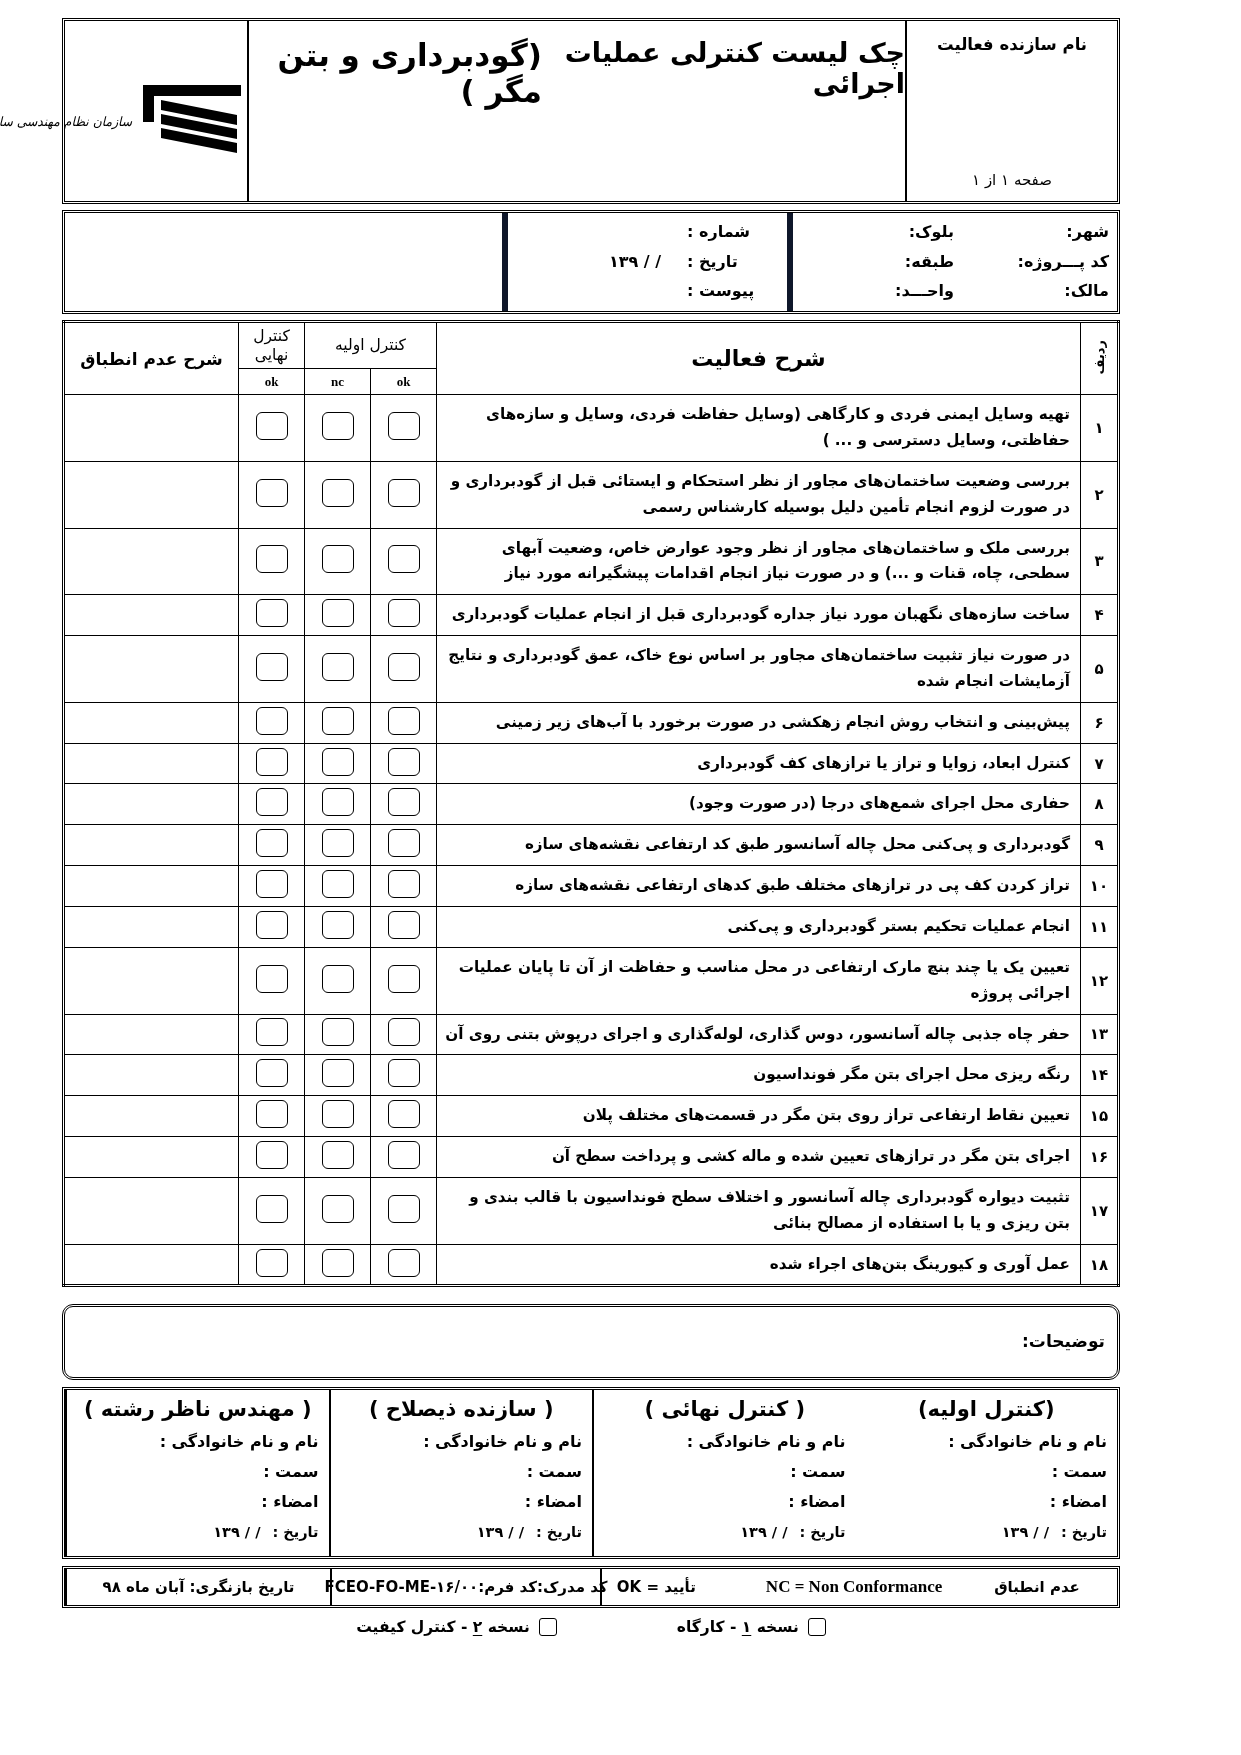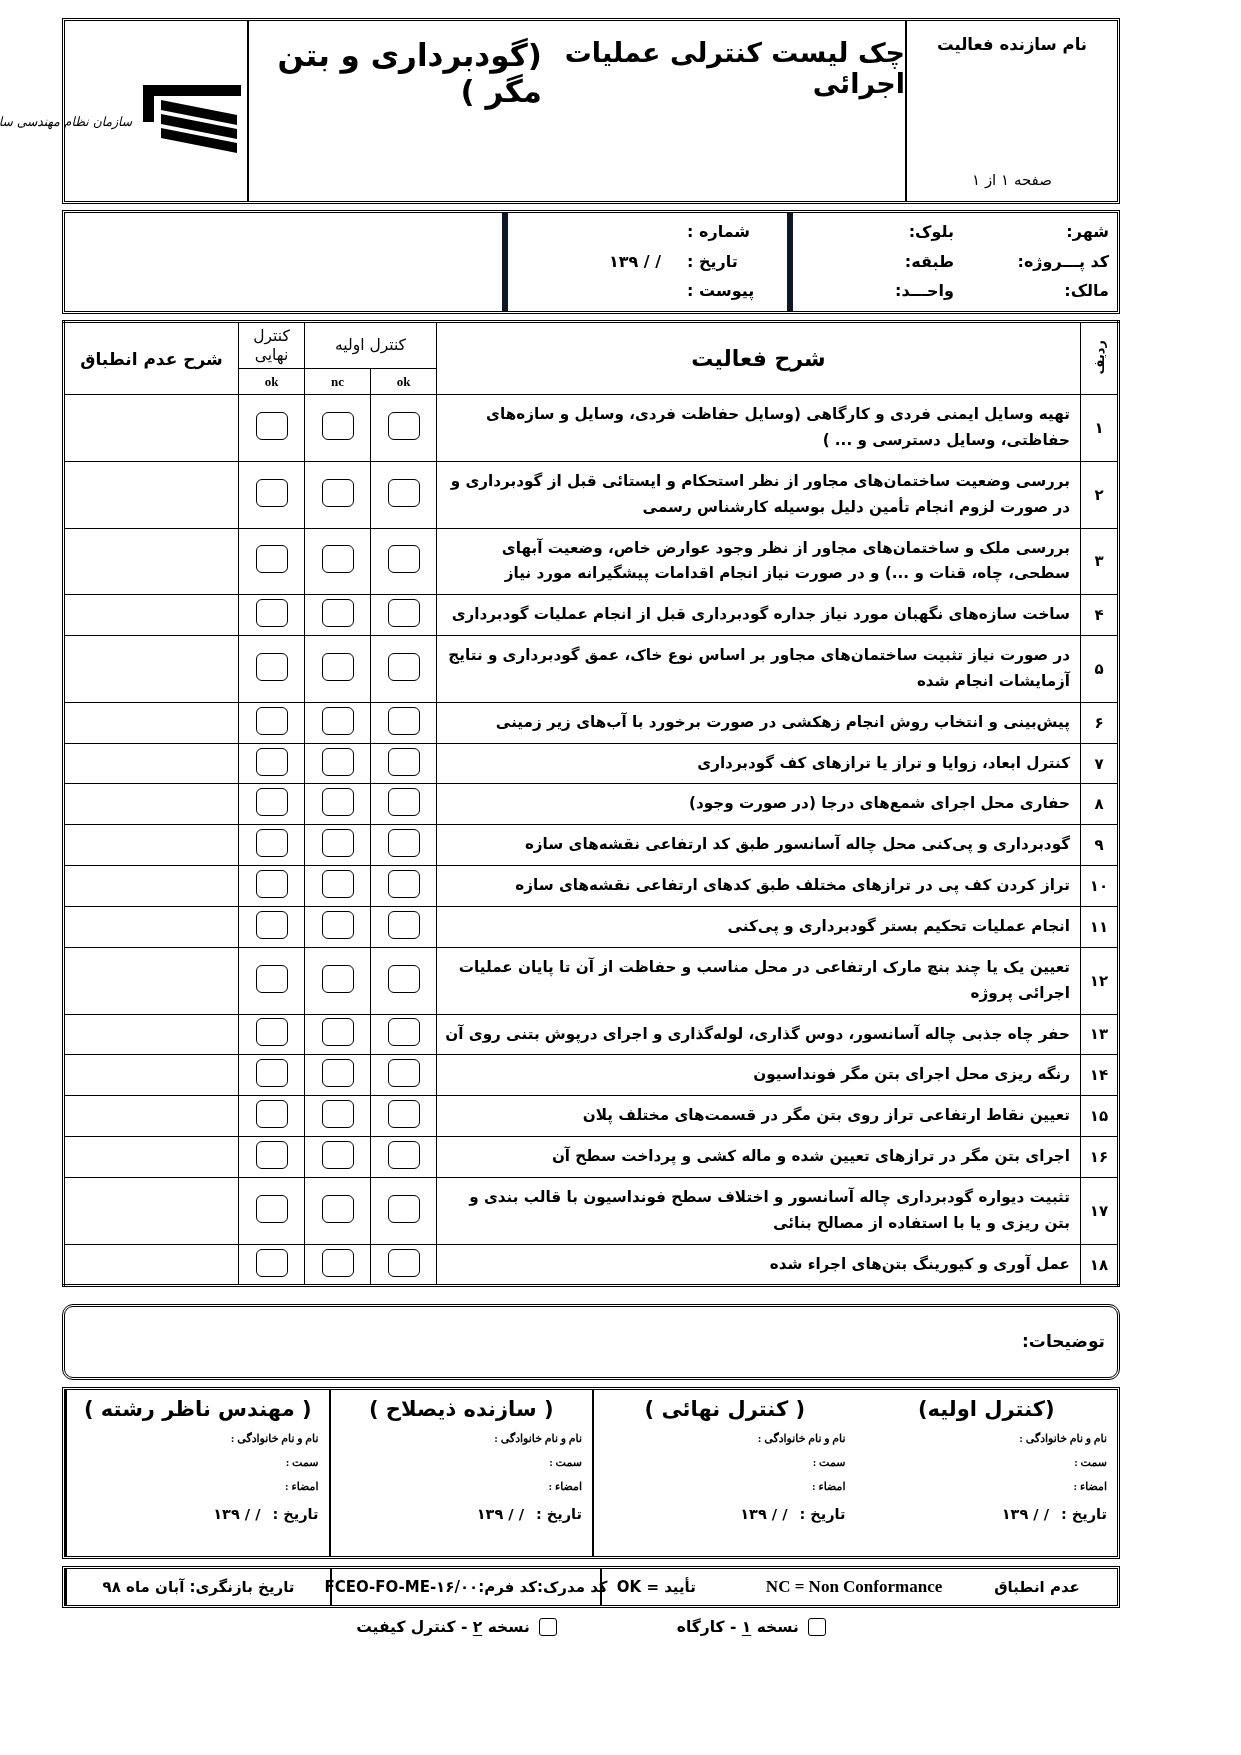--- a/index.html
+++ b/index.html
@@ -241,25 +241,24 @@
     justify-content: flex-start;
   }
   .sign-col + .sign-col { border-left: 2px solid #000; }
   .sign-title {
     font-size: 21px;
     font-weight: bold;
     text-align: center;
     margin-bottom: 11px;
   }
   .sign-field {
-    font-size: 11px;
+    font-size: 16px;
     font-weight: bold;
     margin-bottom: 11px;
     text-align: right;
-    font-family: Liberation Serif, serif;
   }
   .sign-date {
     font-size: 14.5px;
     font-weight: bold;
     display: flex;
     align-items: baseline;
     gap: 4px;
     margin-top: 2px;
   }
   .sign-date .slashes { letter-spacing: 5px; padding-right: 8px;}

